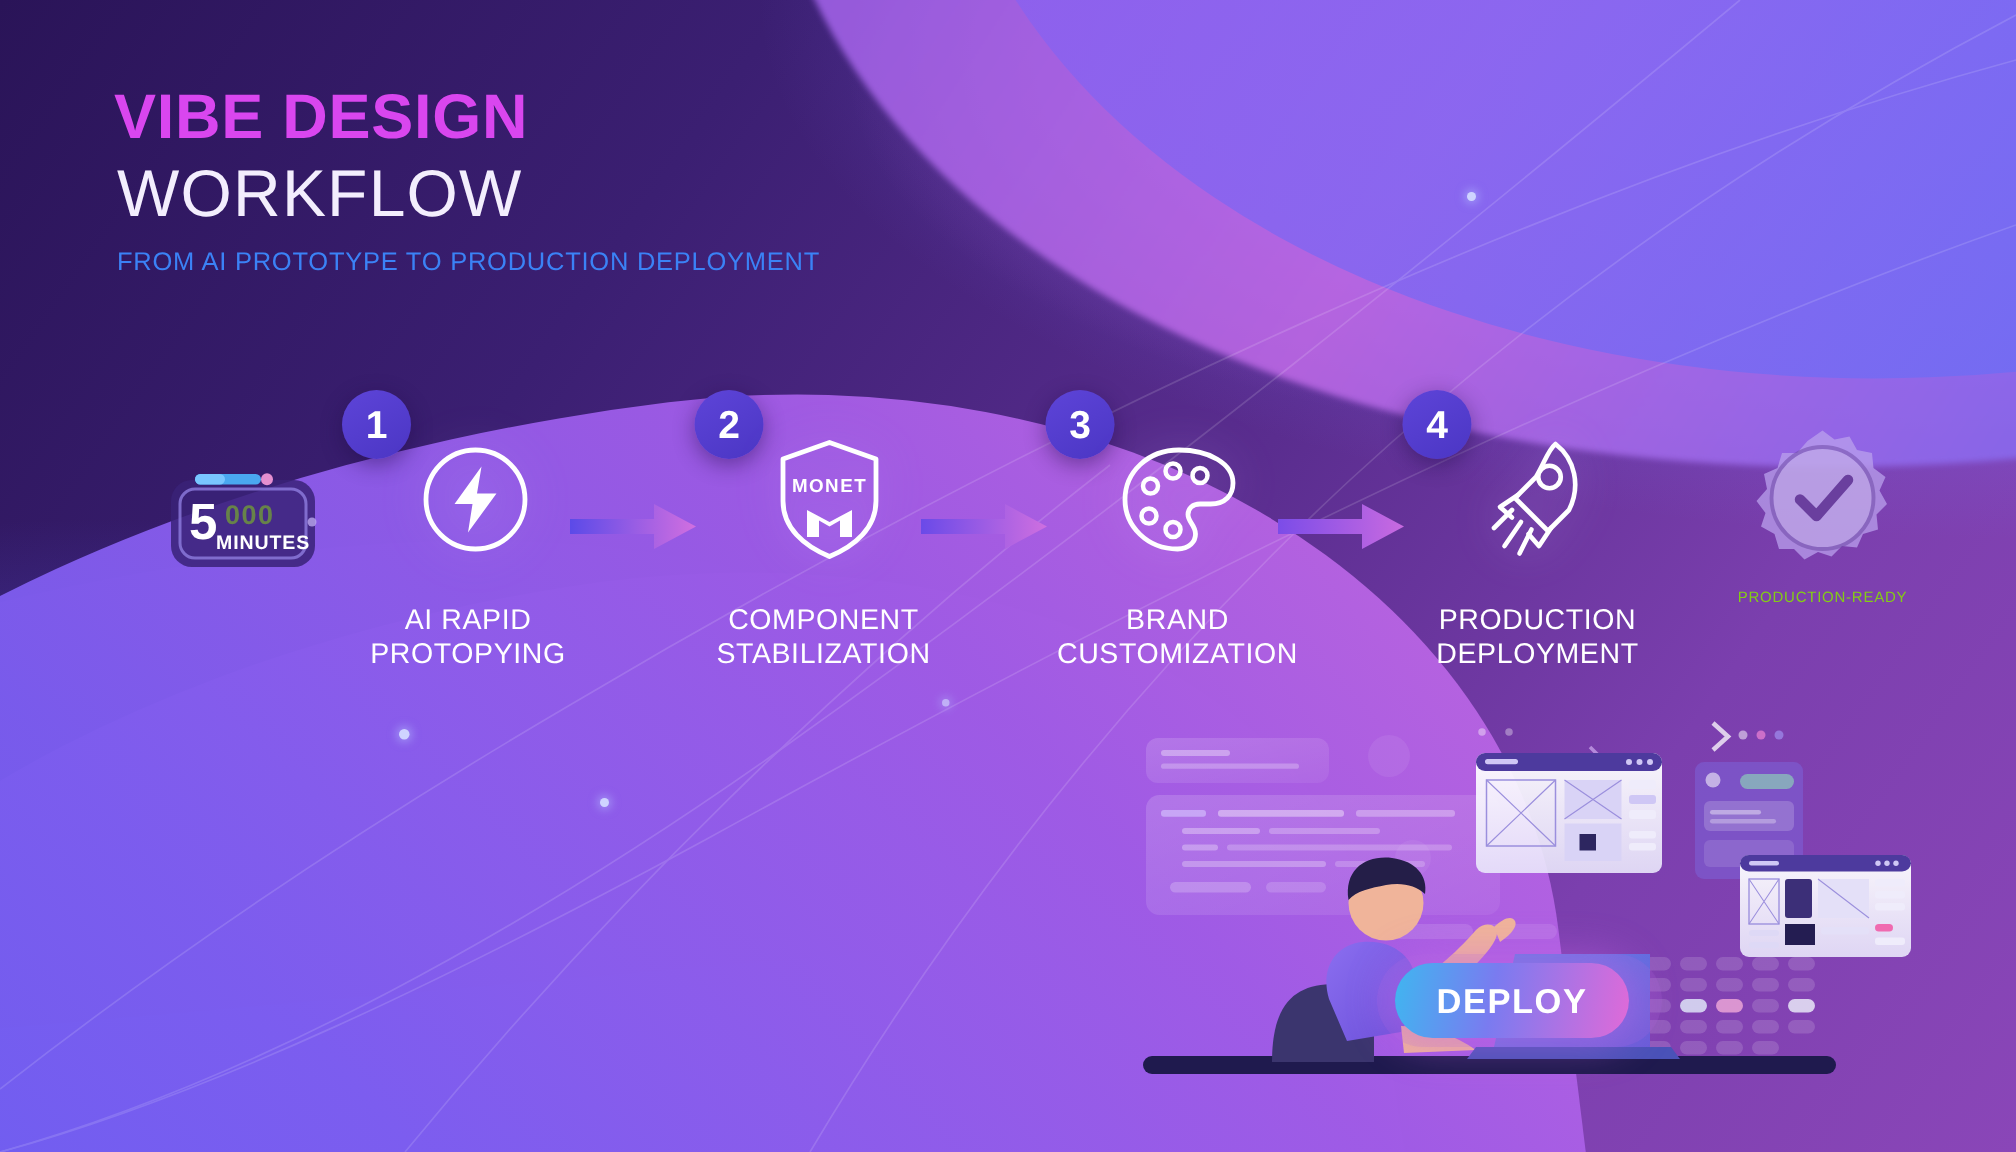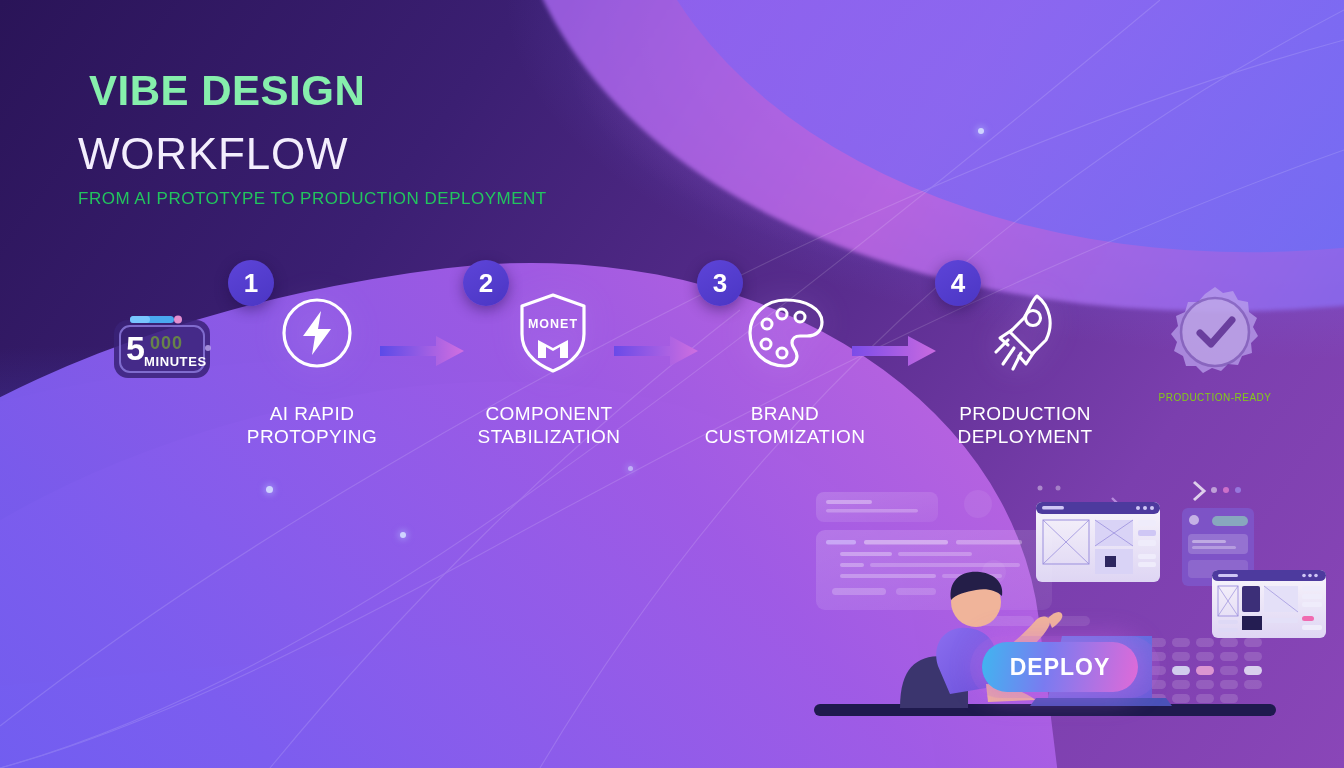--- a/index.html
+++ b/index.html
@@ -63,29 +63,29 @@
     transform: rotate(-5deg);
     opacity: .7;
   }
   .lines { position: absolute; inset: 0; opacity: .30; }
 
   .spark { position:absolute; border-radius:50%; background:#cfd4ff; box-shadow:0 0 6px 2px rgba(180,190,255,.5); }
 
   
   .header { position: absolute; left: 76px; top: 56px; }
   .t1 {
-    font-size: 42px; font-weight: bold; color: #86efac; letter-spacing: .5px;
-    line-height: 1.05; margin: 13px;
+    font-size: 42px; font-weight: bold; color: #d946ef; letter-spacing: .5px;
+    line-height: 1.05; margin: 0;
   }
   .t2 {
     font-size: 44px; font-weight: 400; color: #f3eefd; letter-spacing: .8px;
     line-height: 1.25; margin: 2px 0 0 2px;
   }
   .t3 {
-    font-size: 17px; font-weight: 400; color: #22c55e; letter-spacing: .5px;
+    font-size: 17px; font-weight: 400; color: #3b82f6; letter-spacing: .5px;
     margin: 8px 0 0 2px;
   }
 
   
   .flow { position: absolute; left: 0; top: 262px; width: 1344px; height: 200px; }
 
   .step { position: absolute; width: 180px; text-align: center; }
   .badge-num {
     position: absolute; top: -2px; width: 46px; height: 46px; border-radius: 50%;
     background: linear-gradient(150deg, #5d44d8 0%, #4b36c4 100%);
@@ -109,21 +109,21 @@
   
   .timer { position: absolute; left: 112px; top: 52px; width: 100px; height: 66px; }
 
   
   .ready { position: absolute; left: 1140px; top: 22px; width: 150px; text-align: center; }
   .ready-label {
     margin-top: 4px; color: #84cc16; font-size: 10px; letter-spacing: .5px; font-weight: 500;
   }
 
   
-  .illus { position: absolute; left: 800px; top: 470px; width: 540px; height: 260px; }
+  .illus { position: absolute; left: 748px; top: 470px; width: 540px; height: 260px; }
   .deploy-btn {
     position: absolute; left: 182px; top: 172px; width: 156px; height: 50px;
     border-radius: 25px;
     background: linear-gradient(100deg, #3fb6f0 0%, #7a7bf0 42%, #e06ad8 100%);
     display: flex; align-items: center; justify-content: center;
     color: #fff; font-size: 23px; font-weight: bold; letter-spacing: 1px;
     box-shadow: 0 0 26px 6px rgba(200,100,230,.42);
   }
   .deploy-btn::after{
     content:""; position:absolute; inset:-7px; border-radius:32px;

